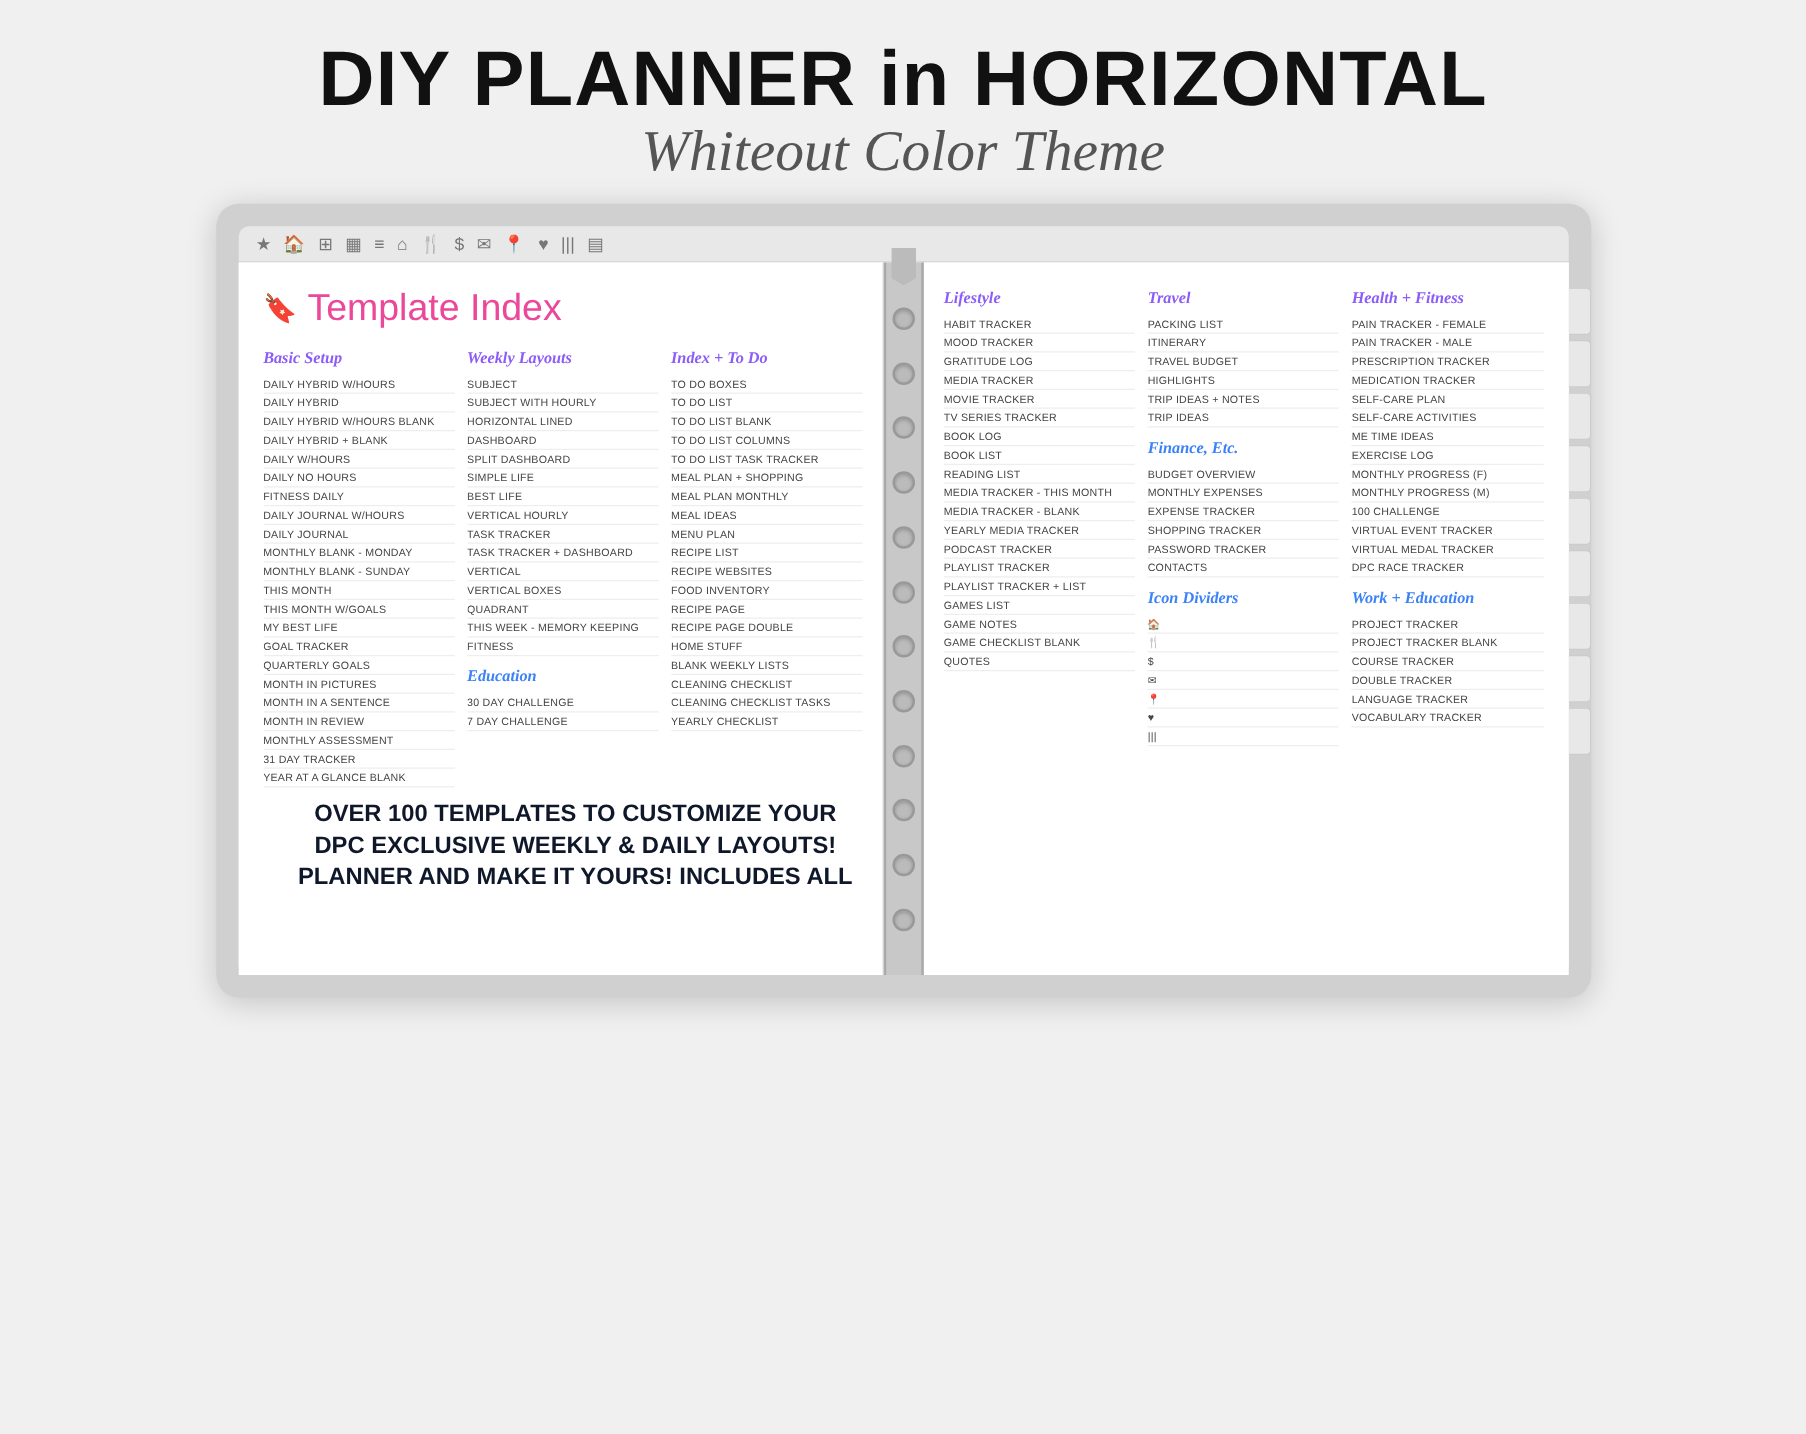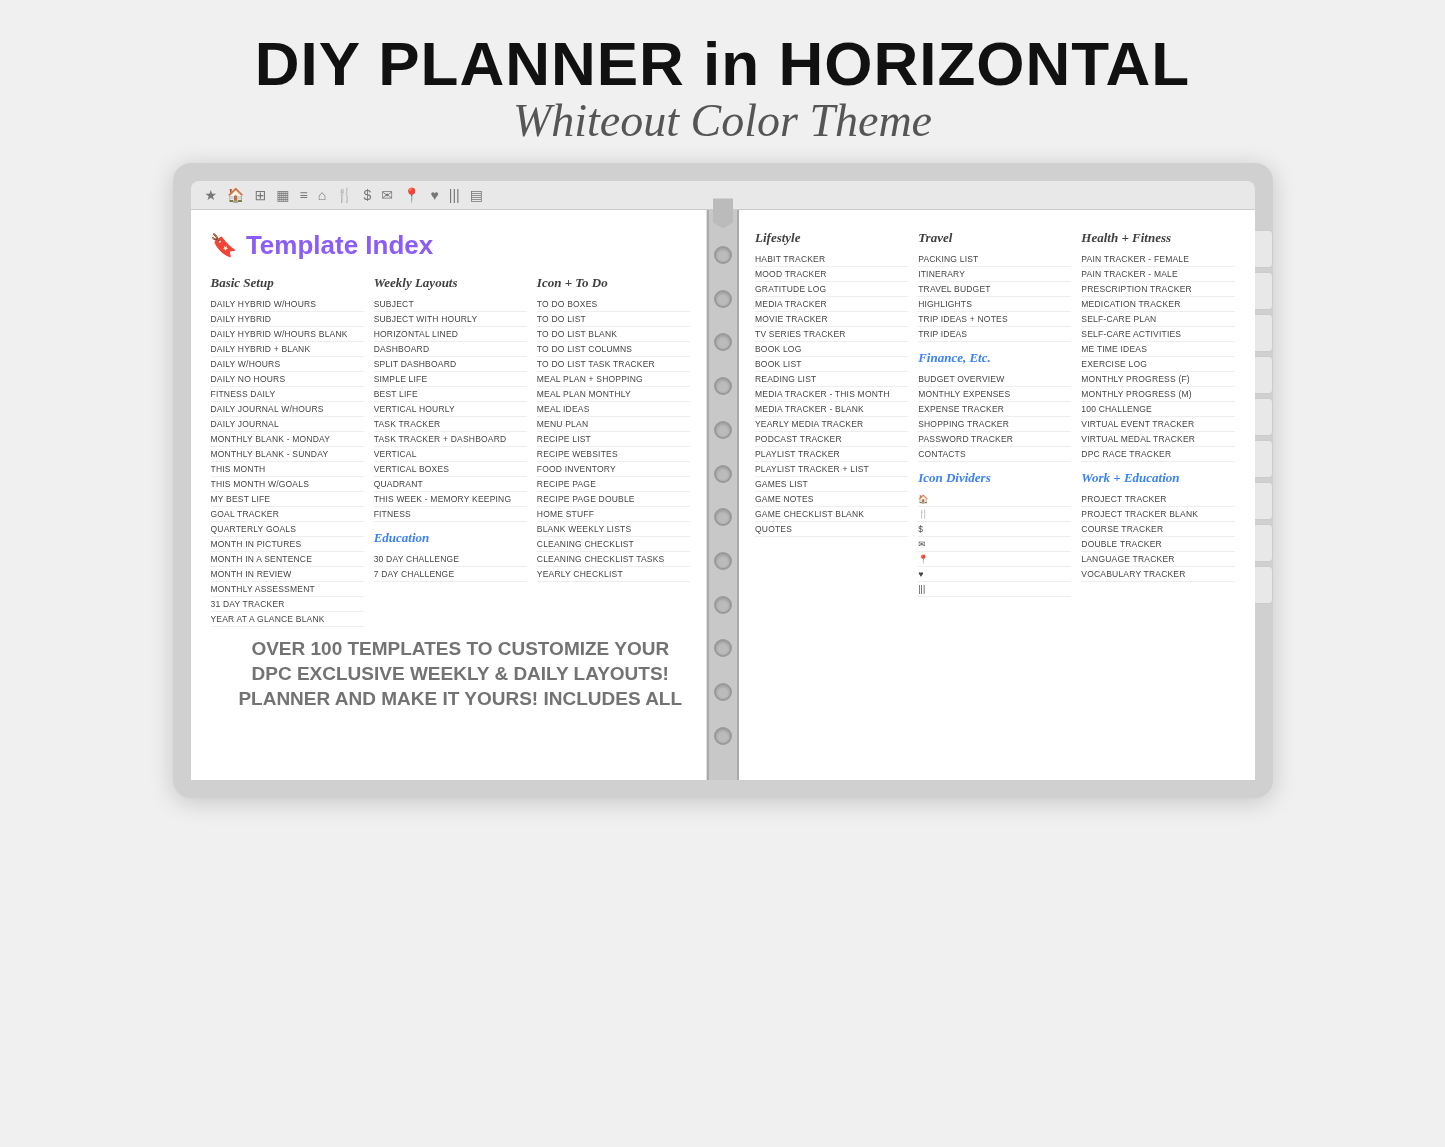--- a/index.html
+++ b/index.html
@@ -152,37 +152,37 @@
       margin-bottom: 14px;
     }
 
     .bookmark-icon {
       font-size: 22px;
       color: #aaa;
       margin-right: 8px;
     }
 
     .template-index-title {
-      font-size: 26px;
-      font-weight: bold;
-      color: #8b5cf6;
+      font-size: 30px;
+      font-weight: normal;
+      color: #ec4899;
       font-family: Arial, sans-serif;
     }
 
     
     .index-grid {
       display: grid;
       grid-template-columns: repeat(3, 1fr);
       gap: 0 10px;
     }
 
     .index-column-title {
       font-size: 13px;
       font-weight: bold;
-      color: #404040;
+      color: #8b5cf6;
       margin-bottom: 6px;
       font-family: Georgia, serif;
       font-style: italic;
     }
 
     .index-item {
       font-size: 8.5px;
       color: #444;
       padding: 2px 0;
       border-bottom: 1px solid #eee;
@@ -227,21 +227,21 @@
       bottom: 10px;
       left: 10px;
       right: 10px;
       background: rgba(255,255,255,0.0);
       z-index: 5;
     }
 
     .promo-text {
       font-size: 19px;
       font-weight: 900;
-      color: #737373;
+      color: #0f172a;
       text-align: center;
       text-transform: uppercase;
       line-height: 1.3;
       font-family: Arial Black, Arial, sans-serif;
     }
 
     
     .challenges-title {
       font-size: 13px;
       font-weight: bold;
@@ -350,21 +350,21 @@
                 <div class="index-item">FITNESS</div>
               </div>
             <div class="challenges-title" style="margin-top:8px;">Education</div>
             <div id="challenges-items">
                 <div class="index-item">30 DAY CHALLENGE</div>
                 <div class="index-item">7 DAY CHALLENGE</div>
               </div>
           </div>
 
           <div class="index-section">
-            <div class="index-column-title">Icon + To Do</div>
+            <div class="index-column-title">Index + To Do</div>
             <div id="home-todo-items">
                 <div class="index-item">TO DO BOXES</div>
                 <div class="index-item">TO DO LIST</div>
                 <div class="index-item">TO DO LIST BLANK</div>
                 <div class="index-item">TO DO LIST COLUMNS</div>
                 <div class="index-item">TO DO LIST TASK TRACKER</div>
                 <div class="index-item">MEAL PLAN + SHOPPING</div>
                 <div class="index-item">MEAL PLAN MONTHLY</div>
                 <div class="index-item">MEAL IDEAS</div>
                 <div class="index-item">MENU PLAN</div>

